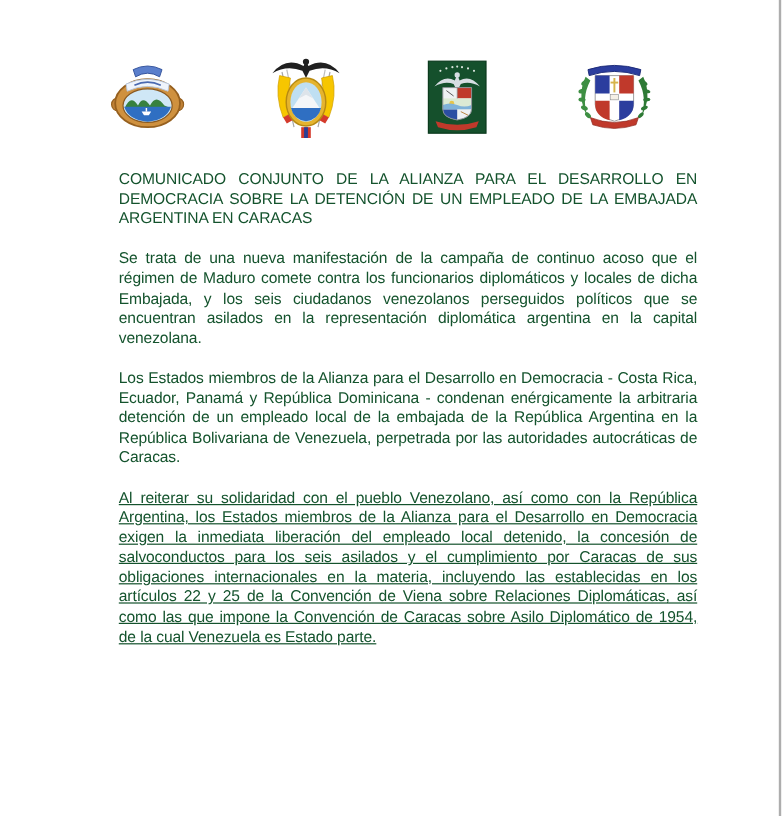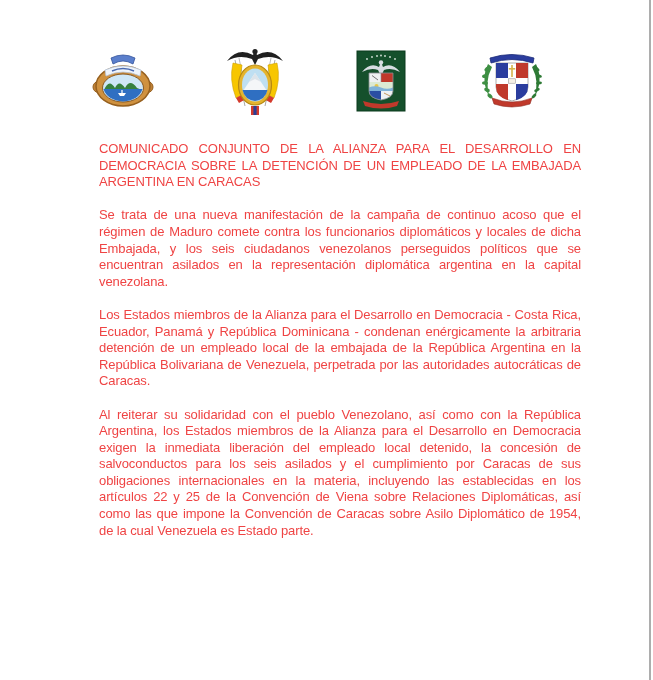--- a/index.html
+++ b/index.html
@@ -18,25 +18,25 @@
   }
   .emblems-row {
     position: absolute; left: 92px; top: 43px;
     width: 453px; height: 76px;
     display: flex; justify-content: space-between; align-items: center;
   }
   .emblem { display: block; line-height: 0; }
   .doc {
     position: absolute; left: 99px; top: 141px; width: 482px;
     font-size: 13px; line-height: 16.6px; letter-spacing: -0.1px;
-    color: #ef4444;
+    color: #14532d;
     text-align: justify;
   }
   .doc p { margin: 0 0 16.6px 0; }
-  .doc p:last-child { margin-bottom: 4px; }
+  .doc p:last-child { margin-bottom: 4px; text-decoration: underline; }
 </style>
 </head>
 <body>
 
 <div class="page">
 
   <div class="emblems-row">
 
     <span class="emblem">
       <svg width="62" height="62" viewBox="0 0 62 62">

